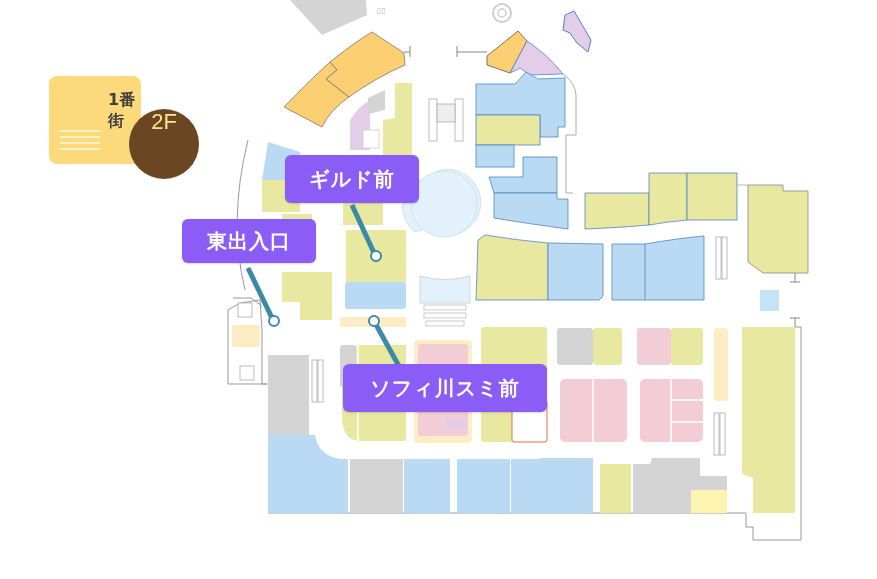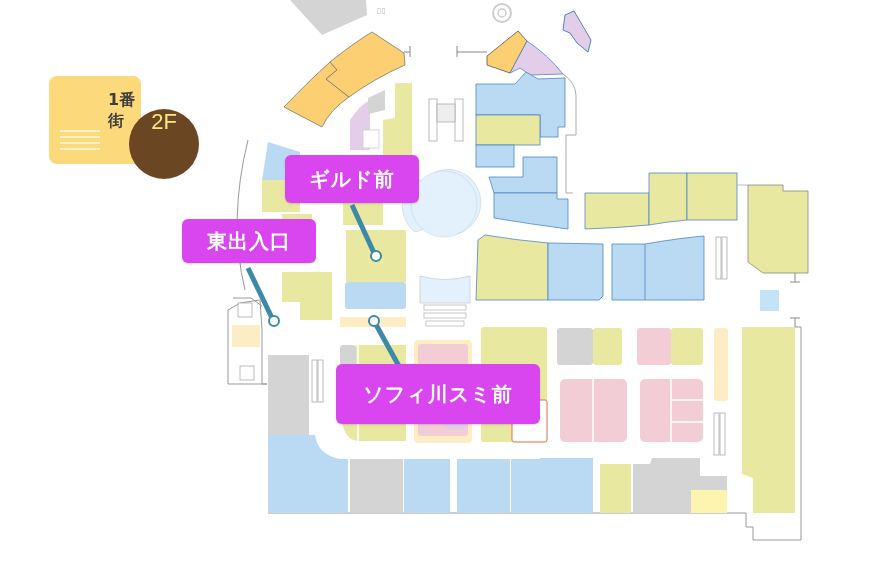--- a/index.html
+++ b/index.html
@@ -4,21 +4,21 @@
 <style>
   html, body { margin:0; padding:0; background:#ffffff; }
   body { width:877px; height:579px; position:relative; overflow:hidden; font-family:"DejaVu Sans", sans-serif; }
   #map { position:absolute; left:0; top:0; width:877px; height:579px; }
   .badge-area { position:absolute; left:49px; top:76px; width:150px; height:104px; }
   .area-tile { position:absolute; left:0; top:0; width:92px; height:88px; background:#fcd97a; border-radius:8px; }
   .area-name { position:absolute; left:13px; top:14px; font-size:16px; font-weight:bold; color:#3e3e3e; letter-spacing:0px;margin-left:46px; }
   .area-lines { position:absolute; left:11px; top:54px; width:40px; }
   .area-lines div { height:2px; background:#fff2c4; margin-bottom:4px; }
   .floor-circle { position:absolute; left:80px; top:33px; width:70px; height:70px; border-radius:50%; background:#6b4622; display:flex; align-items:flex-start; justify-content:center; color:#fde68a; font-size:22px; font-family:"Liberation Sans", sans-serif; }
-  .callout { position:absolute; background:#d946ef; color:#ffffff; font-weight:bold; border-radius:6px; display:flex; align-items:center; justify-content:center; box-shadow:0 1px 2px rgba(0,0,0,0.15); }
+  .callout { position:absolute; background:#8b5cf6; color:#ffffff; font-weight:bold; border-radius:6px; display:flex; align-items:center; justify-content:center; box-shadow:0 1px 2px rgba(0,0,0,0.15); }
   .callout span { font-size:20px; letter-spacing:1px; }
 </style>
 </head>
 <body>
 
 <svg id="map" viewBox="0 0 877 579" xmlns="http://www.w3.org/2000/svg">
 
   <polygon points="290,0 366,0 367,15 322,35" fill="#d4d4d4"></polygon>
 
   <text x="377" y="13" font-size="8" fill="#bbb">▯▯</text>
@@ -140,21 +140,21 @@
   <line x1="374" y1="321" x2="400" y2="368" stroke="#3d8aa6" stroke-width="5"></line>
   <circle cx="374" cy="321" r="5" fill="#fff" stroke="#3d8aa6" stroke-width="2"></circle>
 </svg>
 
 <div class="callout" style="left:285px; top:155px; width:134px; height:48px;">
   <span>ギルド前</span>
 </div>
 <div class="callout" style="left:182px; top:219px; width:134px; height:44px;">
   <span>東出入口</span>
 </div>
-<div class="callout" style="left:336px; top:364px; width:204px; height:60px;">
+<div class="callout" style="left:343px; top:364px; width:204px; height:48px;">
   <span>ソフィ川スミ前</span>
 </div>
 
 <div class="badge-area">
   <div class="area-tile">
     <div class="area-name">1番街</div>
     <div class="area-lines">
       <div></div>
         <div></div>
         <div></div>

